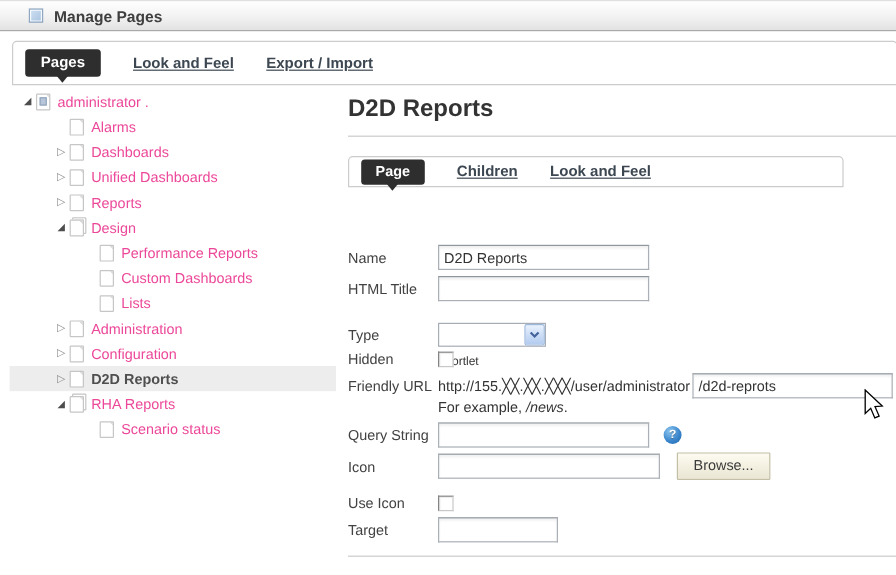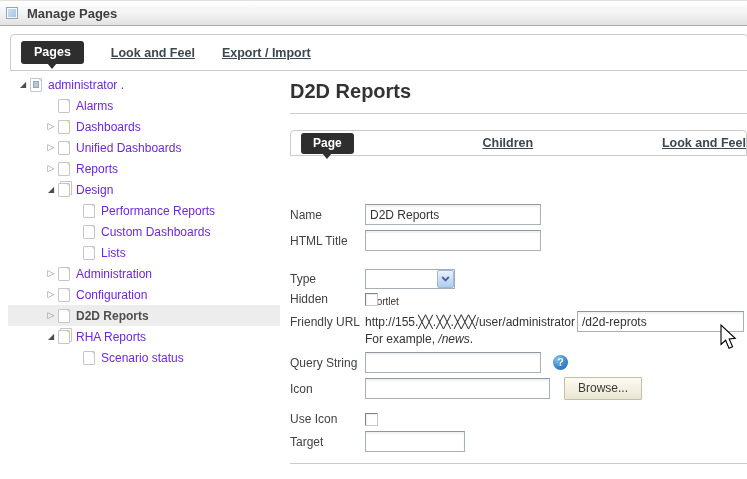--- a/index.html
+++ b/index.html
@@ -2,21 +2,21 @@
 <html><head>
 <meta charset="utf-8">
 <style>
   * { margin:0; padding:0; box-sizing:border-box; }
   html,body { width:747px; height:479px; background:#fff; font-family:"Liberation Sans",sans-serif; }
   .screen { position:relative; width:747px; height:479px; overflow:hidden; background:#fff; }
 
   
   .titlebar { position:absolute; top:0; left:0; width:747px; height:26px;
     background:linear-gradient(#ffffff,#f2f2f2 55%,#e2e2e2); border-top:1px solid #e0e0e0;
-    border-bottom:1px solid #a9a9a9; display:flex; align-items:center; padding-left:6px; }
+    border-bottom:1px solid #a9a9a9; display:flex; align-items:center; padding-left:24px; }
   .win-icon { width:12px; height:12px; background:linear-gradient(135deg,#cfe0f2,#a9c3e0);
     border:1px solid #90a7c2; box-shadow:inset 0 0 0 1px rgba(255,255,255,.85); margin-right:9px; }
   .win-title { font-size:13px; font-weight:bold; color:#3f3f3f; }
 
   
   .tabbar { background:#fff; border:1px solid #ccc; border-radius:4px 4px 0 0;
     display:flex; align-items:center; overflow:visible; }
   .tabbar.main { position:absolute; top:34px; left:10px; width:738px; height:37px; }
   .tab-active { position:relative; margin-left:10px; background:#2e2e2e; color:#fff;
     font-size:12.5px; font-weight:bold; padding:4px 13px 5px; border-radius:3px; cursor:default; }
@@ -32,28 +32,28 @@
   .trow.sel { background:#ededed; }
   .tg { flex:0 0 14px; text-align:center; font-size:8px; color:#4d4d4d; line-height:21px; }
   .tg.col { font-size:9px; color:#8a8a8a; }
   .lvl0 { padding-left:8px; } .lvl1 { padding-left:36px; } .lvl2 { padding-left:61px; }
   .pgicon { position:relative; flex:0 0 12px; width:12px; height:14px; margin-right:6px;
     border:1px solid #c6c6c6; border-radius:1px;
     background:linear-gradient(225deg,#ddd 0,#ddd 2px,#fff 2px); }
   .pgicon.pages { box-shadow:2px -2px 0 -1px #fff, 2px -2px 0 0 #c6c6c6; }
   .pgicon.portal::before { content:""; position:absolute; top:2px; left:2px; right:2px; bottom:3px;
     background:#b7c6d9; border:1px solid #93a7bd; }
-  .tlabel { font-size:12px; color:#6d28d9; white-space:nowrap; }
+  .tlabel { font-size:12px; color:#ec4899; white-space:nowrap; }
   .trow.sel .tlabel { font-weight:bold; color:#4f4f4f; }
 
   
   .detail { position:absolute; left:290px; top:70px; width:457px; }
   .detail h1 { padding-top:8px; font-size:20px; line-height:26px; font-weight:bold; color:#333; }
   .rule { border-top:1px solid #cbcbcb; margin-top:9px; }
-  .tabbar.sub { margin-top:16px; height:26px; width:457px;justify-content:space-between; }
+  .tabbar.sub { margin-top:16px; height:26px; width:413px; }
   .tabbar.sub .tab-active { font-size:12px; padding:3px 12px 4px; }
 
   form { display:block; margin-top:48px; }
   .frow { display:flex; align-items:center; }
   .flabel { flex:0 0 75px; font-size:12px; color:#424242; }
   .txt { height:21px; border:1px solid #aab0b6; border-top-color:#8f979e; background:#fff;
     box-shadow:inset 0 2px 2px rgba(0,0,0,.06); font:12px "Liberation Sans",sans-serif;
     color:#333; padding:0 4px; }
   .w-std { width:176px; } .w-icon { width:185px; } .w-target { width:100px; }
   .w-url { flex:1; margin-right:3px; }

